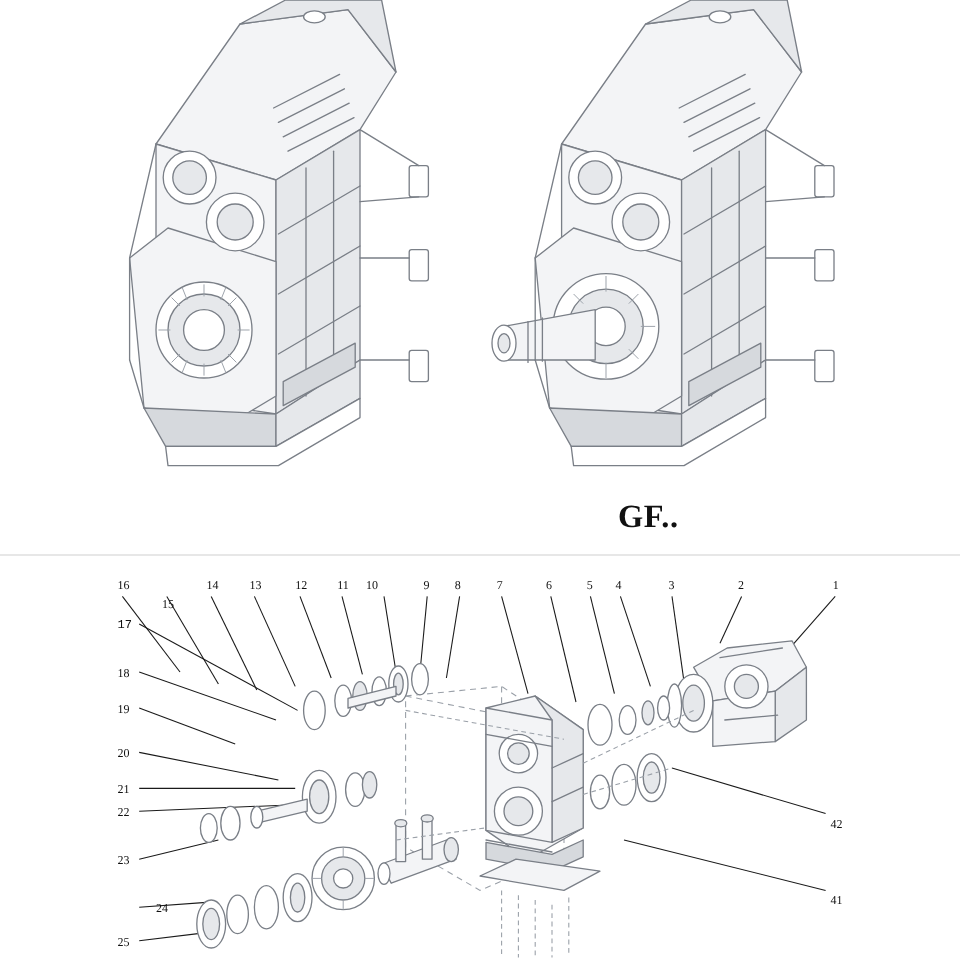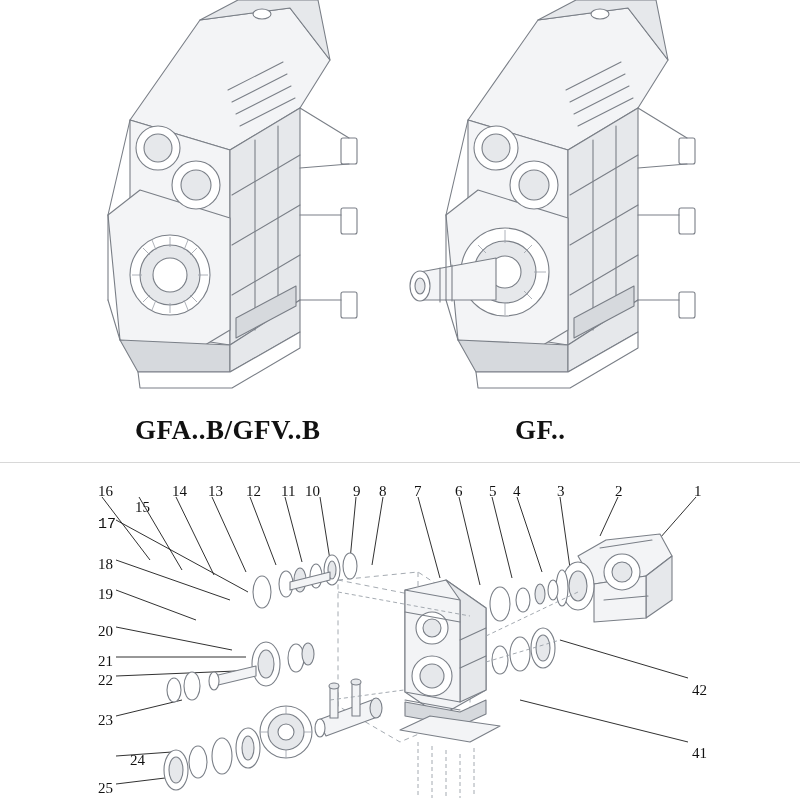--- a/index.html
+++ b/index.html
@@ -35,21 +35,21 @@
     letter-spacing: 0.5px;
     color: #111111;
     white-space: nowrap;
   }
   #cap-left  { left: 135px; top: 415px; }
   #cap-right { left: 515px; top: 415px; }
 
   .num {
     position: absolute;
     font-family: "Liberation Serif", serif;
-    font-size: 15px;
+    font-size: 10px;
     color: #111111;
     white-space: nowrap;
   }
   .divider-line {
     position: absolute;
     left: 0;
     top: 462px;
     width: 800px;
     height: 1px;
     background: #d8d8d8;
@@ -384,21 +384,20 @@
         <line x1="338" y1="592" x2="470" y2="616"></line>
         <line x1="330" y1="700" x2="404" y2="690"></line>
         <line x1="486" y1="636" x2="578" y2="592"></line>
         <line x1="486" y1="662" x2="560" y2="640"></line>
       </g>
     </g>
   </svg>
 
   <div class="divider-line"></div>
 
-  <div class="cap" id="cap-left">GFA..B/GFV..B</div>
   <div class="cap" id="cap-right">GF..</div>
 
   <div id="callouts">
       <div class="num" style="left: 98px; top: 483px;">16</div>
       <div class="num" style="left: 135px; top: 499px;">15</div>
       <div class="num" style="left: 172px; top: 483px;">14</div>
       <div class="num" style="left: 208px; top: 483px;">13</div>
       <div class="num" style="left: 246px; top: 483px;">12</div>
       <div class="num" style="left: 281px; top: 483px;">11</div>
       <div class="num" style="left: 305px; top: 483px;">10</div>

